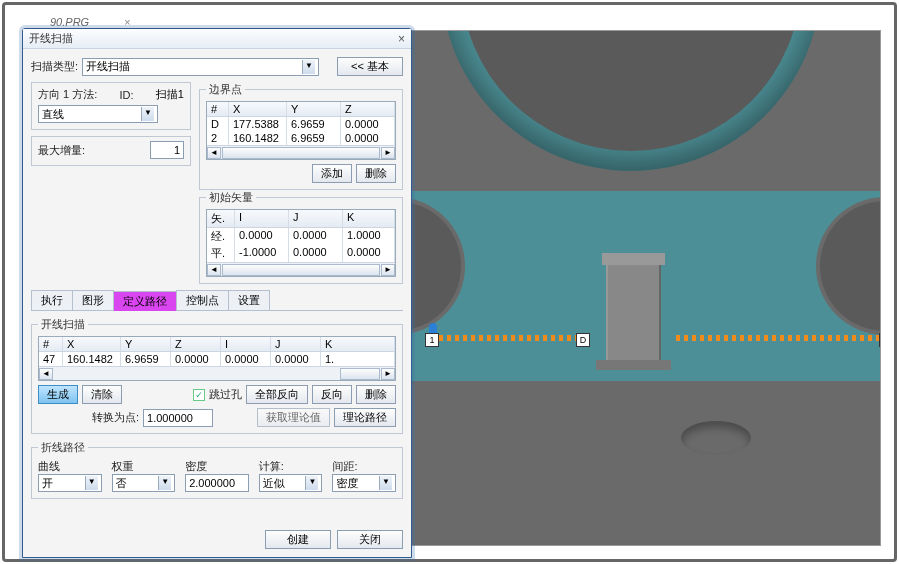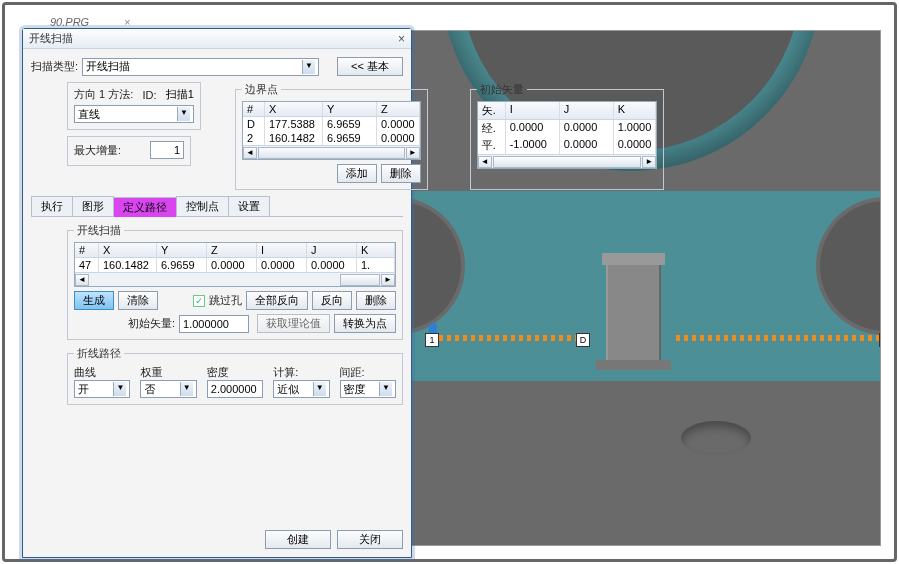--- a/index.html
+++ b/index.html
@@ -32,21 +32,21 @@
 .titlebar .x { color: #555; font-size: 12px; }
 .dlg-body { padding: 8px; display: flex; flex-direction: column; gap: 6px; height: calc(100% - 20px); }
 .row { display: flex; align-items: center; gap: 4px; }
 label { color: #222; }
 .combo, .textinput { border: 1px solid #8a9db3; background: #fff; height: 18px; padding: 0 3px; }
 .combo { display: flex; justify-content: space-between; align-items: center; }
 .combo .arrow { width: 13px; height: 14px; background: linear-gradient(#eef3f9,#cfdcec); border-left: 1px solid #9ab; text-align: center; line-height: 12px; font-size: 8px; }
 .btn { border: 1px solid #8a9db3; background: linear-gradient(#fdfdfd,#e4e8ee); height: 19px; padding: 0 8px; display: inline-flex; align-items: center; justify-content: center; cursor: default; }
 .btn.blue { background: linear-gradient(#bfe4ff,#7ec3f0); border-color: #3b8fc9; }
 .btn-wide { min-width: 66px; }
-fieldset { border: 1px solid #c0c8d4; padding: 4px 6px 6px; margin-left: 36px; }
+fieldset { border: 1px solid #c0c8d4; padding: 4px 6px 6px; }
 legend { padding: 0 3px; color: #333; }
 .top-grid { display: grid; grid-template-columns: 160px 1fr; gap: 8px; }
 .table { border: 1px solid #9ab; background: #fff; }
 .table .hdr { display: flex; background: linear-gradient(#f7f9fc,#e5ebf3); border-bottom: 1px solid #ccd6e2; }
 .table .cell { padding: 1px 4px; border-right: 1px solid #d6dde6; overflow: hidden; white-space: nowrap; }
 .table .tr { display: flex; }
 .hscroll { height: 14px; background: #eef1f5; border-top: 1px solid #ccd6e2; display:flex; align-items:center; }
 .hscroll .tk { height:12px; border:1px solid #aab9cb; background:linear-gradient(#fdfdfd,#dbe4ee); }
 .hscroll .arrow { width:14px; height:12px; border:1px solid #aab9cb; background:linear-gradient(#fdfdfd,#dbe4ee); text-align:center; line-height:10px; font-size:8px; }
 .tabs { display: flex; border-bottom: 1px solid #b5c0cf; }
@@ -109,21 +109,21 @@
             </div>
           </fieldset>
           <fieldset>
             <div class="row" style="justify-content:space-between">
               <label>最大增量:</label>
               <input class="textinput" style="width: 34px; text-align: right;" value="1">
             </div>
           </fieldset>
         </div>
 
-        <div style="display:flex;flex-direction:row;gap:6px">
+        <div style="display:flex;flex-direction:column;">
           <fieldset>
             <legend>边界点</legend>
             <div class="table">
               <div class="hdr">
                 <div class="cell" style="width:22px">#</div>
                 <div class="cell" style="width:58px">X</div>
                 <div class="cell" style="width:54px">Y</div>
                 <div class="cell" style="flex:1">Z</div>
               </div>
               <div class="tr">
@@ -222,25 +222,25 @@
           <div class="btn">清除</div>
           <div style="flex:1"></div>
           <span class="check">✓</span>
           <label>跳过孔</label>
           <div class="btn">全部反向</div>
           <div class="btn">反向</div>
           <div class="btn">删除</div>
         </div>
         <div class="row" style="margin-top:4px;gap:4px">
           <div style="width:50px"></div>
-          <label>初始矢量:</label>
+          <label>转换为点:</label>
           <input class="textinput" style="width: 70px;" value="1.000000">
           <div style="flex:1"></div>
           <div class="btn" style="opacity:0.6">获取理论值</div>
-          <div class="btn">转换为点</div>
+          <div class="btn">理论路径</div>
         </div>
       </fieldset>
 
       <fieldset>
         <legend>折线路径</legend>
         <div style="display:grid;grid-template-columns:1fr 1fr 1fr 1fr 1fr;gap:4px 10px">
           <div>
             <label>曲线</label>
             <div class="combo">
                 <span>开</span>

